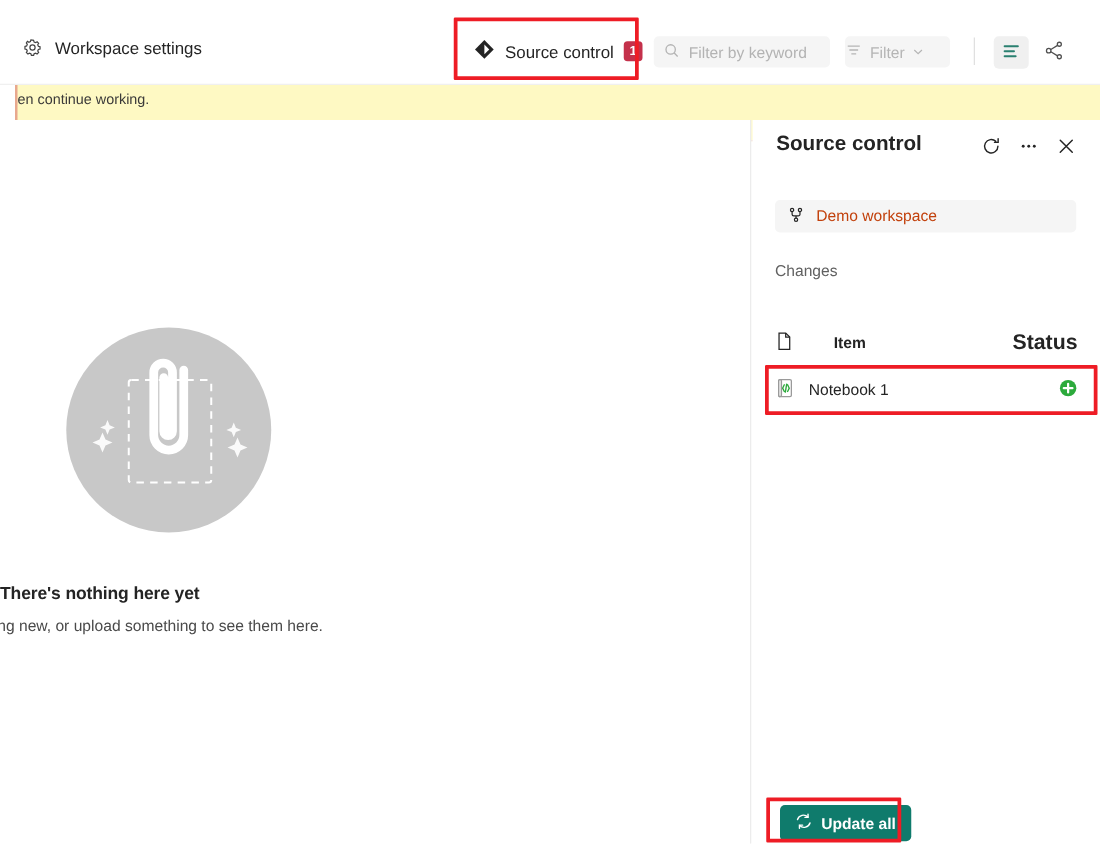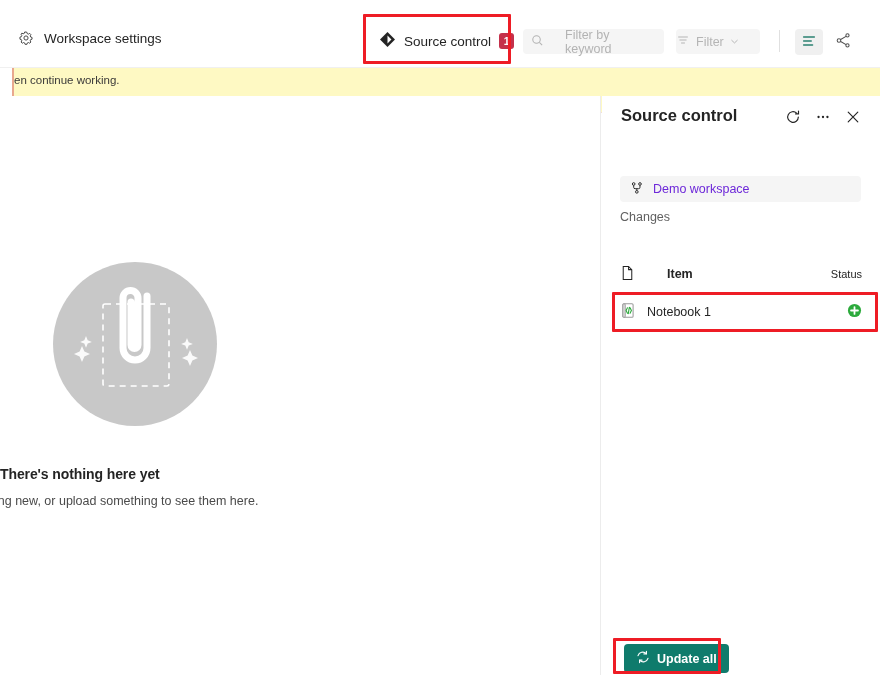--- a/index.html
+++ b/index.html
@@ -68,21 +68,21 @@
 
   .filter-input {
     position: absolute;
     left: 523px; top: 29px;
     width: 141px; height: 25px;
     background: #f5f5f5;
     border: none;
     border-radius: 4px;
     display: flex;
     align-items: center;
-    gap: 21px;
+    gap: 7px;
     padding: 0 8px;
     box-sizing: border-box;
     cursor: text;
   }
   .filter-input .ph { color: #b3b3b3; font-size: 12.5px; }
 
   .filter-btn {
     position: absolute;
     left: 676px; top: 29px;
     width: 84px; height: 25px;
@@ -199,31 +199,31 @@
     width: 26px; height: 26px;
     display: flex;
     align-items: center;
     justify-content: center;
     border-radius: 4px;
     cursor: pointer;
   }
 
   .ws-chip {
     position: absolute;
-    left: 18px; top: 80px;
+    left: 18px; top: 64px;
     width: 241px; height: 26px;
     background: #f5f5f5;
     border-radius: 4px;
     display: flex;
     align-items: center;
     gap: 9px;
     padding: 0 10px;
     box-sizing: border-box;
     font-size: 12.5px;
-    color: #6d28d9;
+    color: #c2410c;
     cursor: pointer;
   }
 
   .tabs {
     position: absolute;
     left: 18px; top: 110px;
     display: flex;
     align-items: flex-start;
     gap: 0px;
     flex-direction: column;
@@ -261,21 +261,21 @@
     align-items: center;
     box-sizing: border-box;
   }
   .tbl-head .doc-ico { width: 20px; }
   .tbl-head .h-item {
     font-size: 12.5px; font-weight: bold; color: #242424;
     margin-left: 11px;
     padding-left: 16px;
   }
   .tbl-head .h-status {
-    font-size: 11px; font-weight: normal; color: #242424;
+    font-size: 17px; font-weight: bold; color: #242424;
     margin-left: auto;
   }
 
   .tbl-row {
     position: absolute;
     left: 18px; top: 200px;
     width: 242px; height: 32px;
     display: flex;
     align-items: center;
     box-sizing: border-box;

